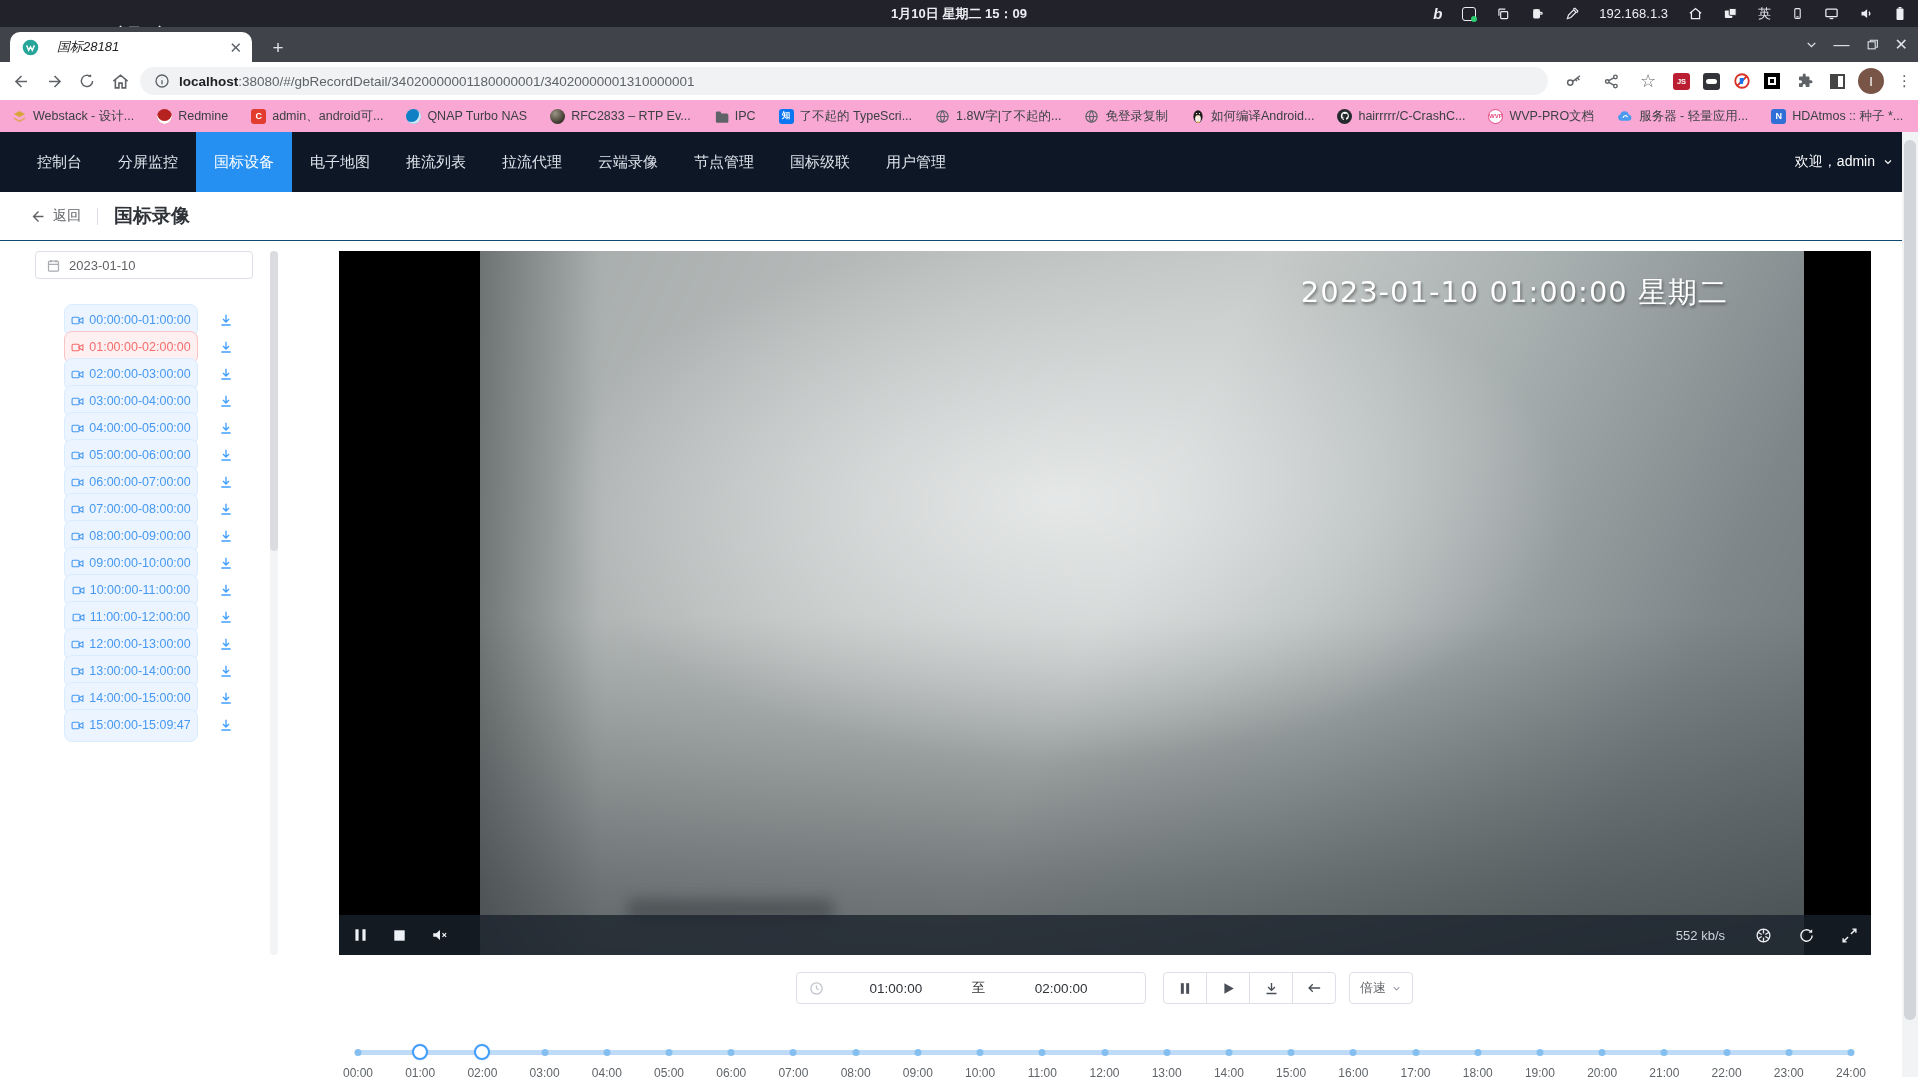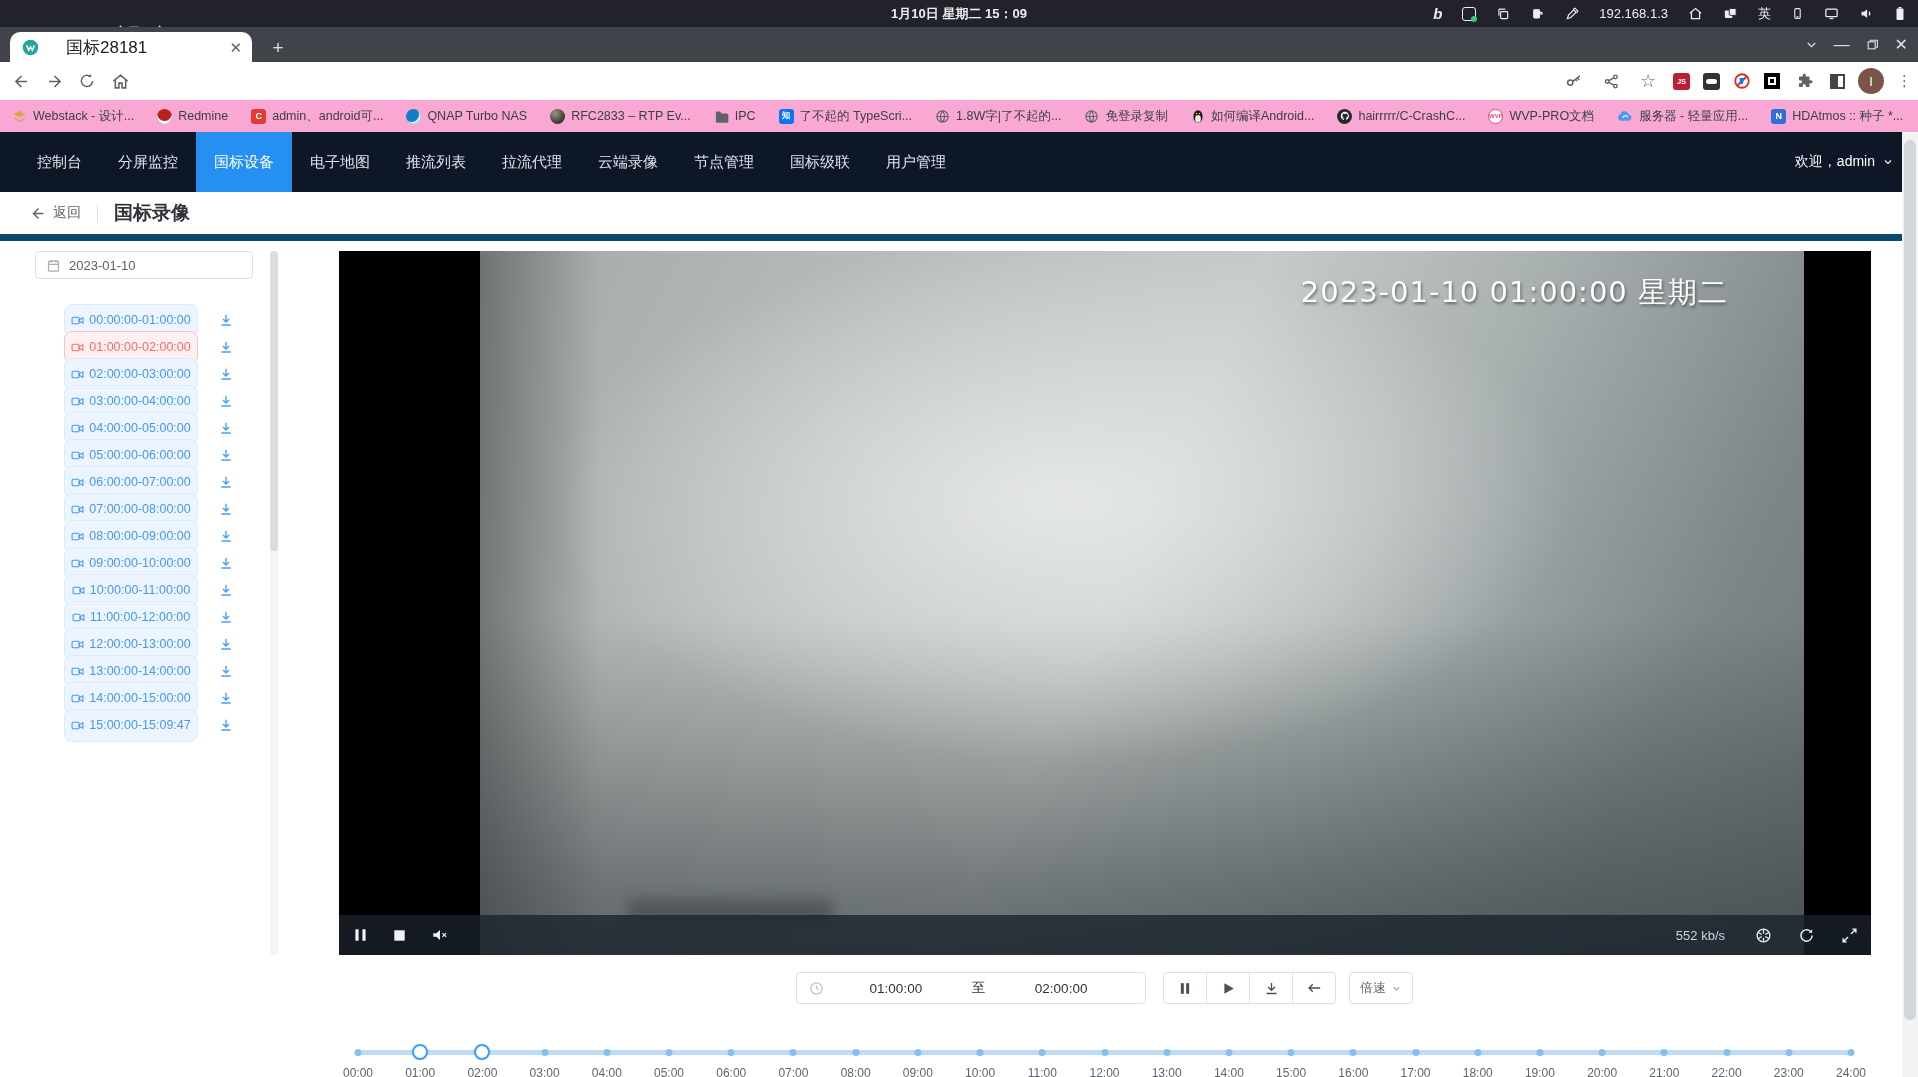--- a/index.html
+++ b/index.html
@@ -15,21 +15,21 @@
   .sys-clock { position:absolute; left:50%; transform:translateX(-50%); white-space:nowrap; }
   .sys-right { margin-left:auto; display:flex; align-items:center; gap:20px; padding-right:12px; font-weight:normal; }
   .glyph-b { font-weight:bold; font-size:15px; font-style:italic; }
   .appwin { width:14px; height:14px; border:1.5px solid #eceef2; border-radius:3px; position:relative; }
   .appwin i { position:absolute; right:-2px; bottom:-2px; width:6px; height:6px; background:#2ecc71; border-radius:50%; }
 
   
   .tabbar { position:absolute; top:27px; left:0; width:1918px; height:35px; background:#40444a; }
   .tab { position:absolute; left:10px; top:5px; width:242px; height:30px; background:#fff;
     border-radius:10px 10px 0 0; display:flex; align-items:center; padding:0 10px 0 12px; }
-  .tab-title { font-size:17px; color:#202124; margin-left:27px; flex:1; white-space:nowrap; overflow:hidden; }
+  .tab-title { font-size:13px; color:#202124; margin-left:18px; flex:1; white-space:nowrap; overflow:hidden;font-style:italic; }
   .tab-close { color:#5f6368; font-size:15px; line-height:1; cursor:default; }
   .newtab { position:absolute; left:266px; top:9px; width:24px; height:24px; color:#dde1e6;
     font-size:19px; display:flex; align-items:center; justify-content:center; }
   .winctl { position:absolute; right:10px; top:0; height:35px; display:flex; align-items:center; gap:16px; color:#dfe3e8; }
 
   
   .toolbar { position:absolute; top:62px; left:0; width:1918px; height:38px; background:#fff;
     display:flex; align-items:center; }
   .tool-ic { width:24px; height:24px; display:flex; align-items:center; justify-content:center; color:#5f6368; }
   .tool-left { display:flex; align-items:center; gap:9px; padding-left:9px; }
@@ -69,21 +69,21 @@
   
   .navbar { position:absolute; top:132px; left:0; width:1918px; height:60px; background:#0d1726;
     display:flex; align-items:center; color:#dde3ea; font-size:15px; }
   .navbar { padding-left:19px; }
   .nav-item { height:60px; display:flex; align-items:center; padding:16px 18px; cursor:default; }
   .nav-item.active { background:#2590f2; color:#fff; }
   .nav-right { margin-left:auto; display:flex; align-items:center; gap:7px; padding-right:24px; font-size:14px; color:#fff; }
 
   
   .crumbs { position:absolute; top:192px; left:0; width:1918px; height:49px; background:#fff;
-    border-bottom:7px solid #0c4a6e; display:flex; align-items:center; padding-left:30px; }
+    border-bottom:1px solid #0c4a6e; display:flex; align-items:center; padding-left:30px; }
   .back-wrap { display:flex; align-items:center; gap:6px; color:#606266; font-size:14px; }
   .crumb-div { width:1px; height:17px; background:#dcdfe6; margin:0 16px; }
   .page-title { font-size:19px; font-weight:bold; color:#2f3338; }
 
   
   .date-input { position:absolute; left:35px; top:251px; width:218px; height:28px; border:1px solid #dcdfe6;
     border-radius:4px; display:flex; align-items:center; gap:8px; padding-left:10px; font-size:13px; color:#606266; background:#fff; }
   .seg-list { position:absolute; left:64px; top:310px; }
   .seg-row { display:flex; align-items:center; height:20px; margin-bottom:7px; }
   .seg-pill { width:134px; height:33px; border-radius:8px; background:#ecf5ff; border:1px solid #d9ecff;
@@ -284,20 +284,29 @@
         <svg width="18" height="18" viewBox="0 0 24 24" fill="none" stroke="#5f6368" stroke-width="2">
           <path d="M19.5 12A7.5 7.5 0 1 1 17 6.3"></path>
           <path d="M17.5 2.5v4.3h-4.3" fill="#5f6368" stroke="none"></path>
         </svg>
       </span>
     <span class="tool-ic">
         <svg width="19" height="19" viewBox="0 0 24 24" fill="none" stroke="#5f6368" stroke-width="2">
           <path d="M3 11.5L12 4l9 7.5M5.5 10v10h4.5v-6h4v6h4.5V10"></path>
         </svg>
       </span>
+  </div>
+  <div class="addrbar">
+    <span>
+        <svg width="16" height="16" viewBox="0 0 24 24" fill="none" stroke="#5f6368" stroke-width="2">
+          <circle cx="12" cy="12" r="9"></circle>
+          <path d="M12 11v6M12 7.2v.2"></path>
+        </svg>
+      </span>
+    <span><b class="addr-host">localhost</b><span class="addr-rest">:38080/#/gbRecordDetail/34020000001180000001/34020000001310000001</span></span>
   </div>
   <div class="tool-right">
     <span class="tool-ic">
         <svg width="18" height="18" viewBox="0 0 24 24" fill="none" stroke="#5f6368" stroke-width="2">
           <circle cx="7" cy="14" r="3.5"></circle>
           <path d="M10.5 12.5L20 5M16.5 8l2.5 2.5M14 10l2 2"></path>
         </svg>
       </span>
     <span class="tool-ic">
         <svg width="17" height="17" viewBox="0 0 24 24" fill="none" stroke="#5f6368" stroke-width="2">

